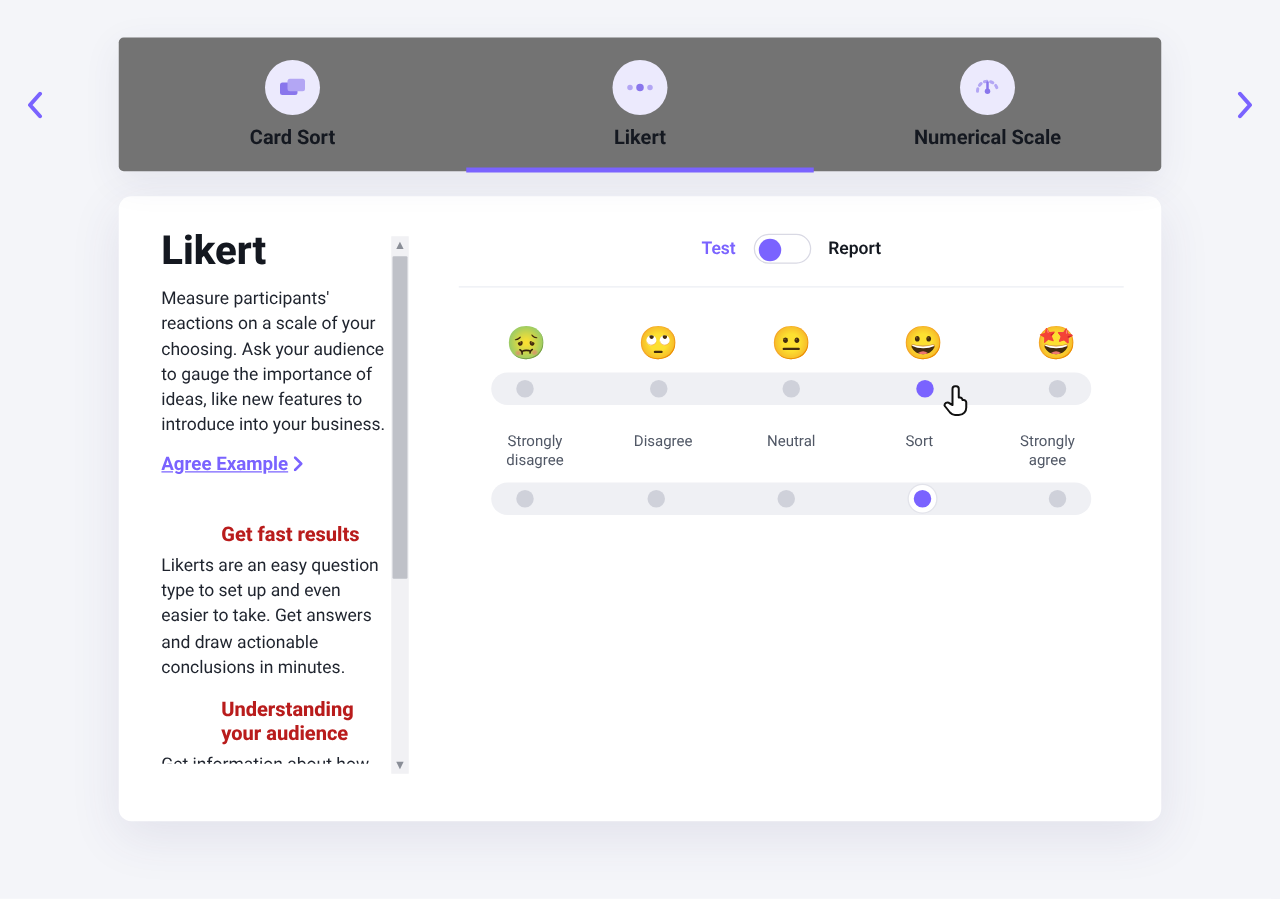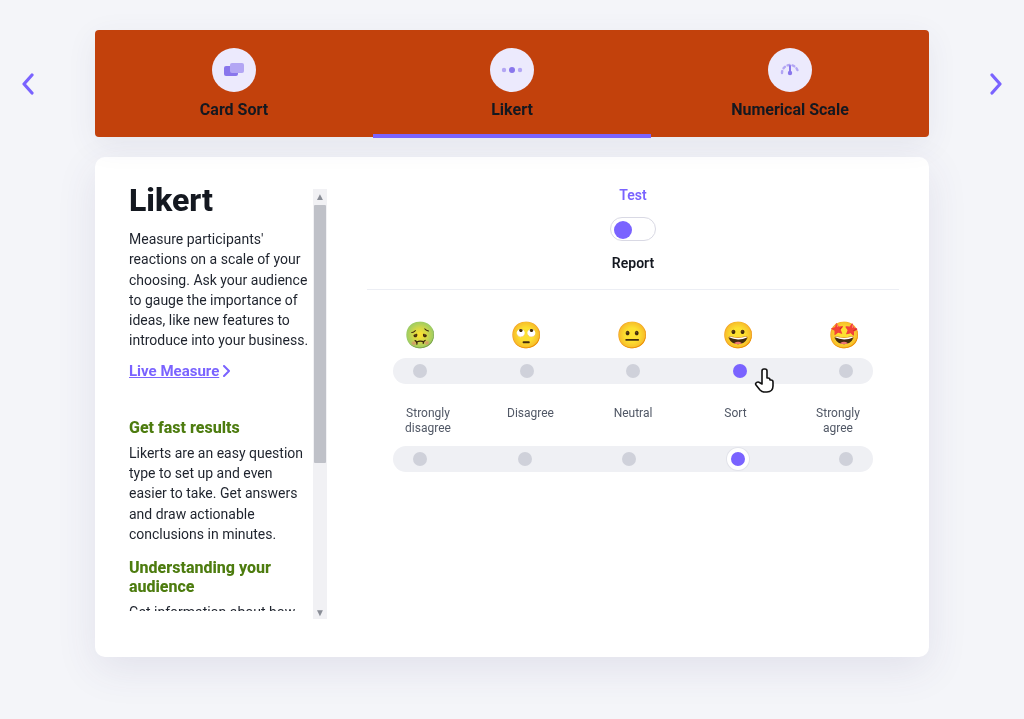--- a/index.html
+++ b/index.html
@@ -1,42 +1,42 @@
 <!DOCTYPE html>
 <html><head>
 <meta charset="utf-8">
 <style>
   * { box-sizing: border-box; margin: 0; padding: 0; }
   body { font-family: -apple-system, BlinkMacSystemFont, "Segoe UI", Roboto, Helvetica, Arial, sans-serif; background: #f4f5f9; width: 1024px; height: 719px; overflow: hidden; padding: 30px 95px 40px 95px; }
-  .tabs-wrap { position: relative; background: #c2410c; box-shadow: 0 8px 30px rgba(70,60,120,0.08); border-radius: 4px; }
+  .tabs-wrap { position: relative; background: #737373; box-shadow: 0 8px 30px rgba(70,60,120,0.08); border-radius: 4px; }
   .tabs { display: flex; justify-content: space-between; align-items: flex-end; padding: 18px 0 0 0; }
   .tab { flex: 1; text-align: center; padding: 0 4px 18px 4px; cursor: pointer; position: relative; }
   .tab-icon-wrap { width: 44px; height: 44px; border-radius: 50%; background: #eceafd; display: inline-flex; align-items: center; justify-content: center; margin-bottom: 8px; }
   .tab-label { font-weight: 700; font-size: 16px; color: #141820; }
   .tab.active .tab-label { color: #141820; }
   .tab.active::after { content:""; position:absolute; left:0; right:0; bottom:-1px; height:4px; background:#7a63ff; }
   .arrow-btn { position:absolute; top:50%; transform:translateY(-50%); width:34px; height:34px; display:flex; align-items:center; justify-content:center; color:#7a63ff; cursor:pointer; font-size:22px; }
   .arrow-left { left:-84px; }
   .arrow-right { right:-84px; }
 
   .card { margin-top: 20px; background:#fff; border-radius: 10px; box-shadow: 0 12px 40px rgba(70,60,120,0.10); padding: 24px 30px 30px 34px; display:flex; gap:40px; min-height: 500px; }
   .side { width: 198px; position:relative; }
   .scroll { height: 430px; overflow:hidden; padding-right: 18px; }
   .side h1 { font-size: 32px; font-weight: 800; color:#141820; margin-bottom: 10px; }
   .side p { font-size: 14px; line-height: 1.45; color: #1e232d; margin-bottom: 10px; }
   .live { color:#7a63ff; font-weight:700; text-decoration:underline; font-size:15px; display:inline-flex; align-items:center; gap:4px; margin-bottom: 24px; }
-  .side h2 { font-size: 16px; font-weight:800; color:#4d7c0f; margin-top: 14px; margin-bottom: 6px; }
+  .side h2 { font-size: 16px; font-weight:800; color:#b91c1c; margin-top: 14px; margin-bottom: 6px; margin-left: 48px; }
   .scrollbar { position:absolute; right:0; top:8px; bottom:8px; width:14px; background:#f1f1f4; }
   .scrollbar .up, .scrollbar .down { position:absolute; left:0; right:0; height:14px; display:flex; align-items:center; justify-content:center; color:#8a8e97; font-size:10px; }
   .scrollbar .up { top:0; }
   .scrollbar .down { bottom:0; }
   .scrollbar .thumb { position:absolute; left:1px; right:1px; top:16px; height:258px; background:#bfc1c8; border-radius:1px; }
 
   .main { flex:1; padding-top: 6px; }
-  .toggle-row { display:flex; align-items:center; justify-content:center; gap:14px; font-size:14px;flex-direction:column; }
+  .toggle-row { display:flex; align-items:center; justify-content:center; gap:14px; font-size:14px; }
   .toggle-row .lbl-a { color:#7a63ff; font-weight:600; }
   .toggle-row .lbl-b { color:#141820; font-weight:600; }
   .switch { width:46px; height:24px; border-radius:12px; border:1px solid #d9d9e4; background:#fff; position:relative; }
   .switch .knob { position:absolute; left:3px; top:2.5px; width:18px; height:18px; border-radius:50%; background:#7a63ff; }
   .divider { border:none; border-top:1px solid #eceef4; margin:18px 0 32px 0; }
 
   .likert-block { width: 100%; max-width: 480px; margin: 0 auto; }
   .row-emoji, .row-labels { display:flex; justify-content:space-between; text-align:center; }
   .row-emoji span { width:56px; font-size:26px; line-height:1; }
   .row-labels span { width:70px; font-size:12px; color:#515866; line-height:1.25; }
@@ -93,21 +93,21 @@
     </div>
   </div>
 </div>
 
 <div class="card">
   <div class="side">
     <div class="scroll">
       <h1>Likert</h1>
       <p>Measure participants' reactions on a scale of your choosing. Ask your audience to gauge the importance of ideas, like new features to introduce into your business.</p>
       <a class="live" href="#">
-        <span>Live Measure</span>
+        <span>Agree Example</span>
         <svg width="8" height="12" viewBox="0 0 8 12">
             <path d="M1 1l5 5-5 5" stroke="#7a63ff" stroke-width="2" fill="none" stroke-linecap="round" stroke-linejoin="round"></path>
           </svg>
       </a>
       <h2>Get fast results</h2>
       <p>Likerts are an easy question type to set up and even easier to take. Get answers and draw actionable conclusions in minutes.</p>
       <h2>Understanding your audience</h2>
       <p>Get information about how</p>
     </div>
     <div class="scrollbar">

